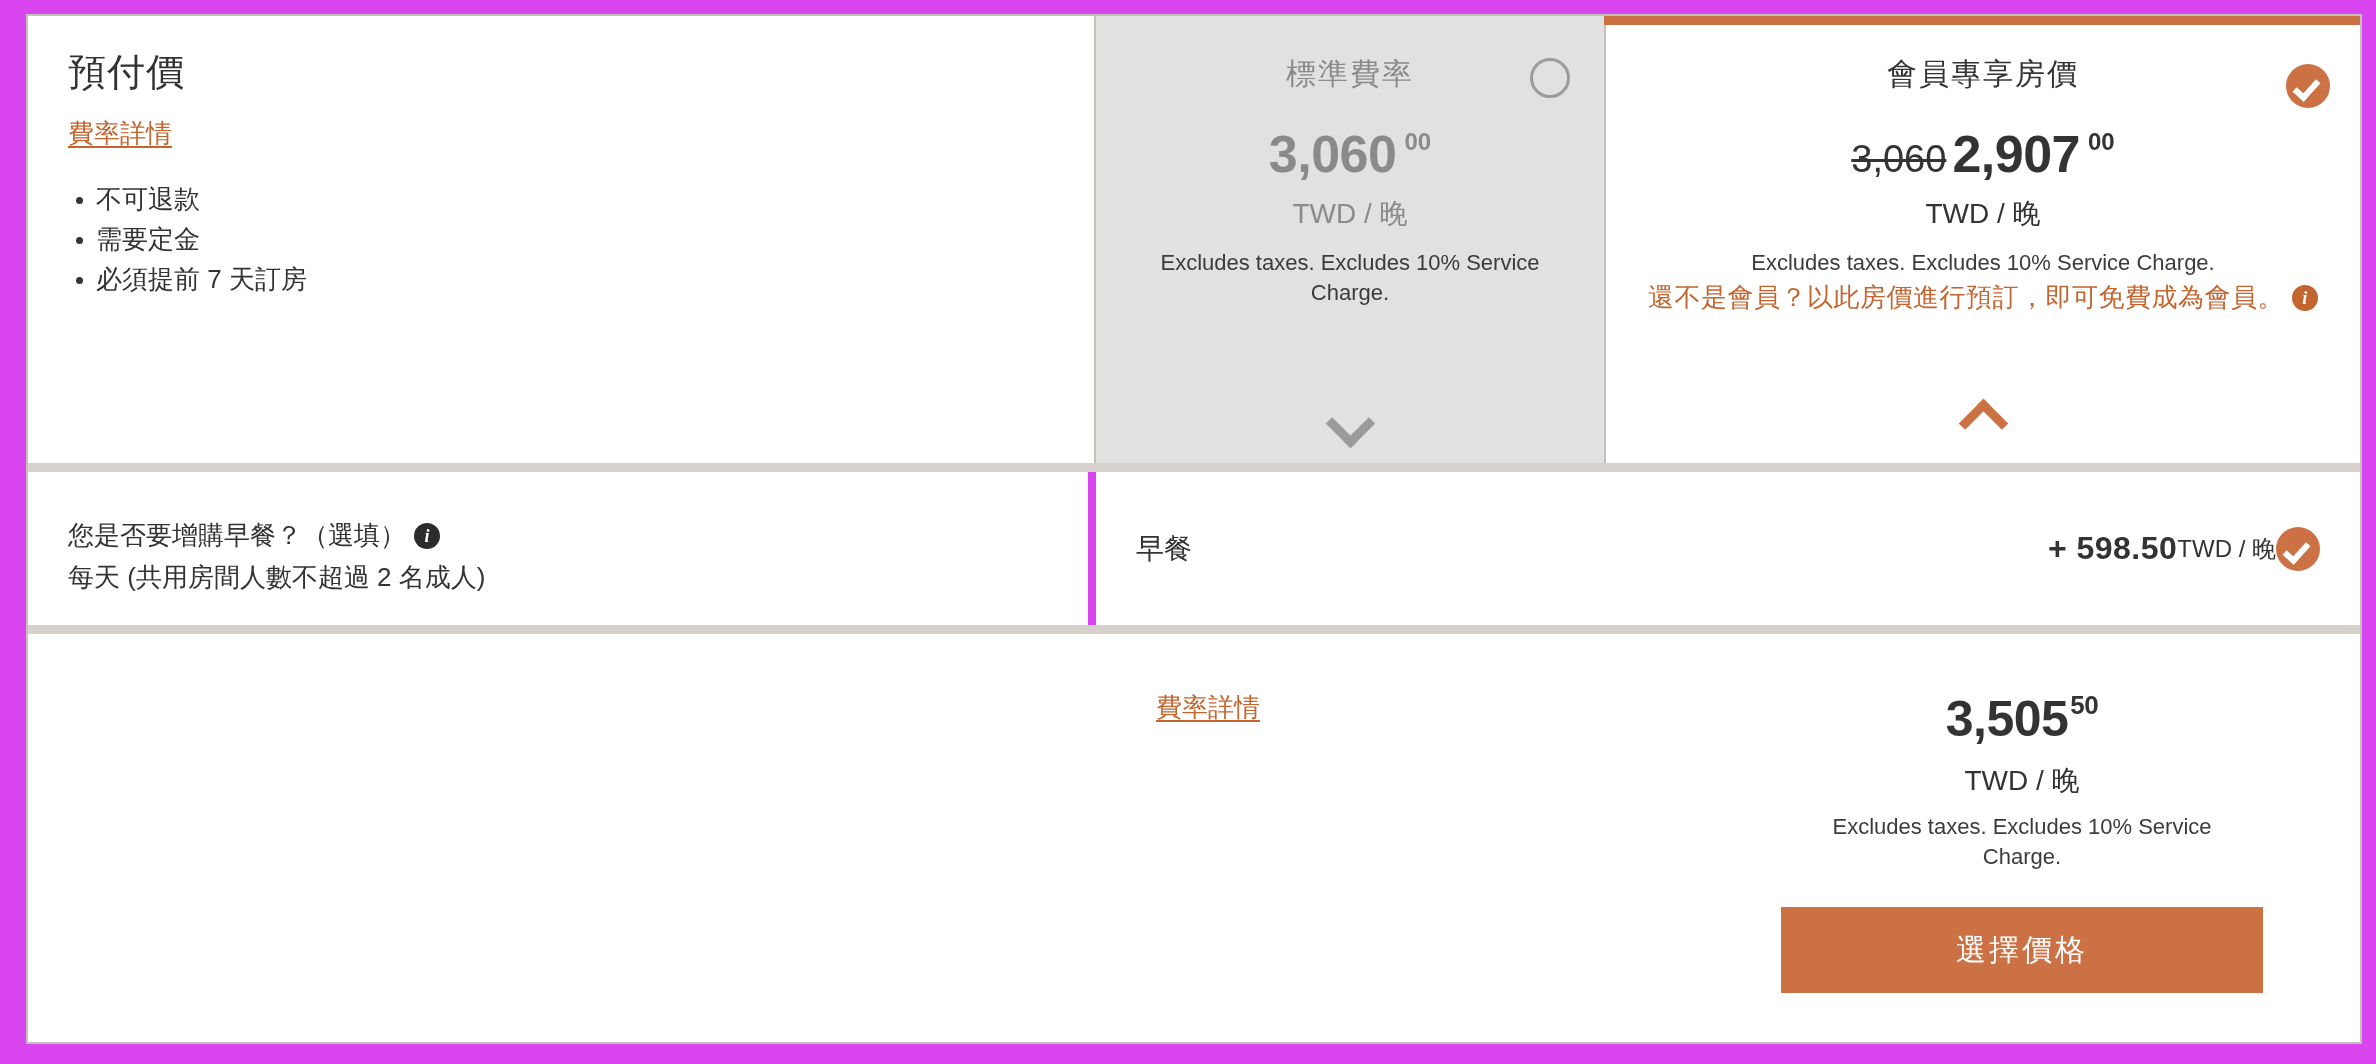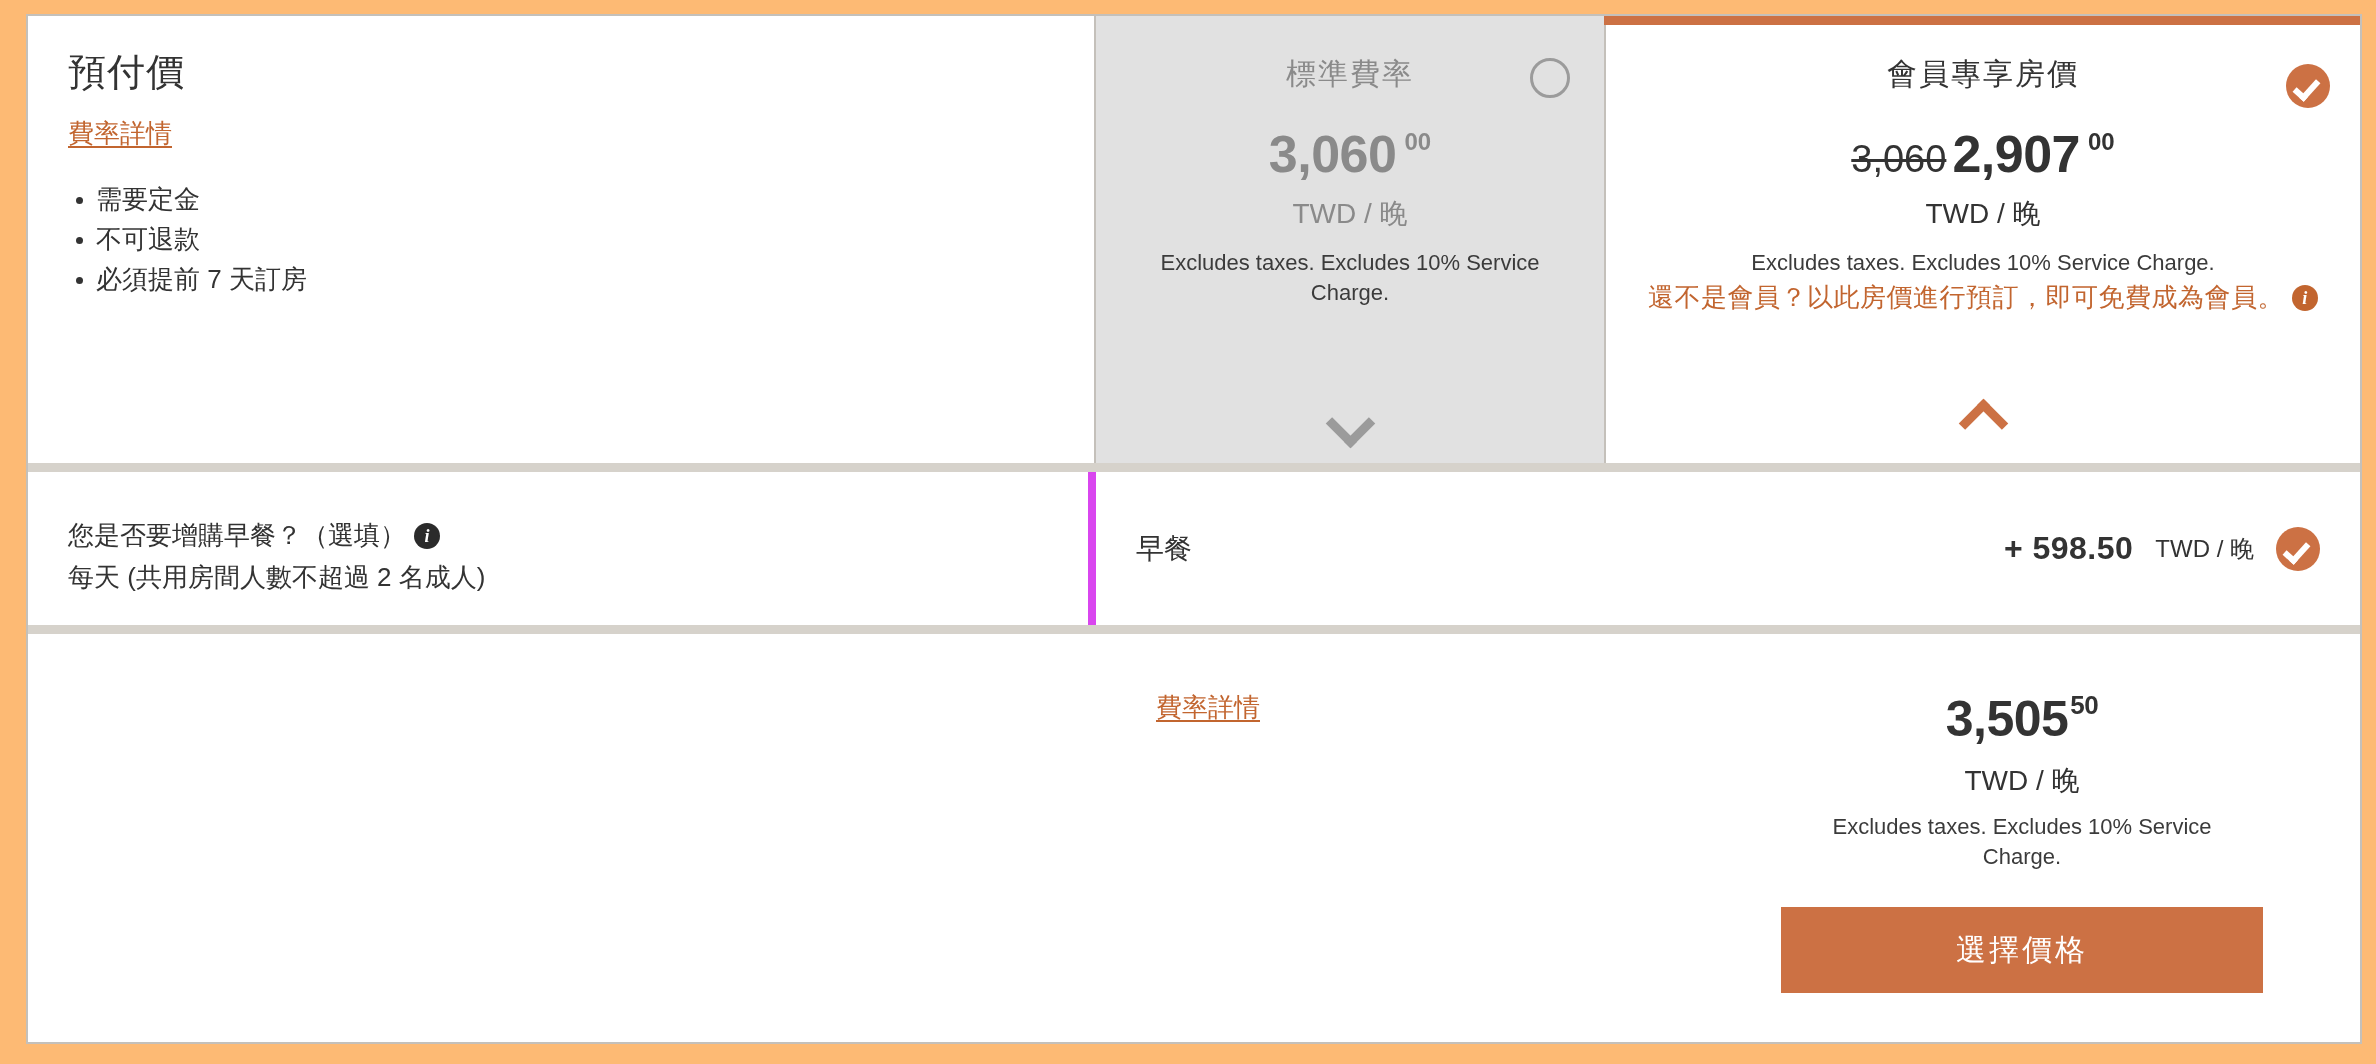--- a/index.html
+++ b/index.html
@@ -11,21 +11,21 @@
     overflow: hidden;
     font-family: "Liberation Sans", "DejaVu Sans", sans-serif;
     color: #333333;
     -webkit-font-smoothing: antialiased;
   }
 
   .page {
     position: relative;
     width: 2376px;
     height: 1064px;
-    background: #fdba74;
+    background: #d946ef;
   }
 
   
   .rate-card {
     position: absolute;
     left: 26px;
     top: 14px;
     width: 2336px;
     height: 1030px;
     background: #ffffff;
@@ -291,21 +291,20 @@
     align-items: center;
   }
   .bk-label {
     font-size: 28px;
     color: #333333;
   }
   .bk-price-group {
     margin-left: auto;
     display: flex;
     align-items: center;
-    gap: 22px;
   }
   .bk-amount {
     font-size: 32px;
     font-weight: bold;
     color: #333333;
     letter-spacing: 0.5px;
   }
   .bk-currency {
     font-size: 24px;
     color: #333333;
@@ -393,22 +392,22 @@
 
 <div class="page">
   <div class="rate-card">
 
     <div class="row-rates">
 
       <div class="col-terms">
         <h2 class="terms-title">預付價</h2>
         <a class="rate-details-link">費率詳情</a>
         <ul class="terms-list">
+          <li>不可退款</li>
           <li>需要定金</li>
-          <li>不可退款</li>
           <li>必須提前 7 天訂房</li>
         </ul>
       </div>
 
       <div class="col-rate col-standard">
         <div class="select-marker">
           <div class="radio-empty"></div>
         </div>
         <div class="rate-heading heading-grey">標準費率</div>
         <div class="price-line">

